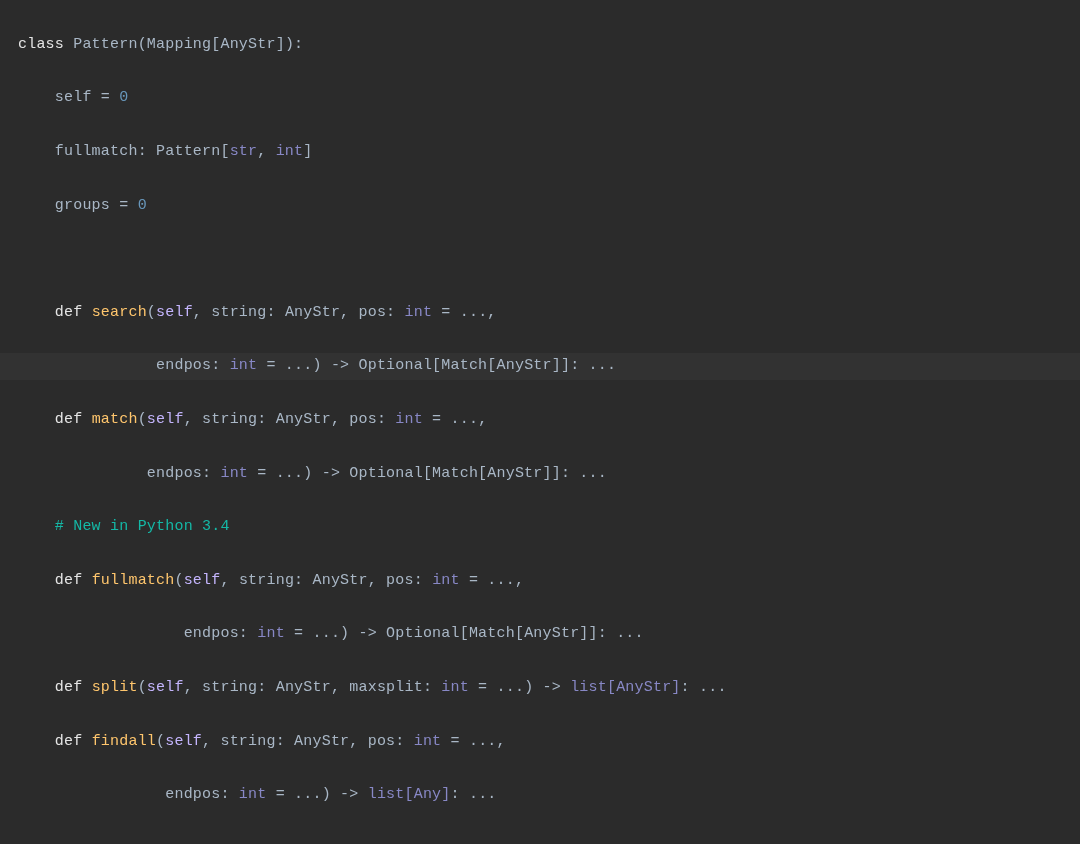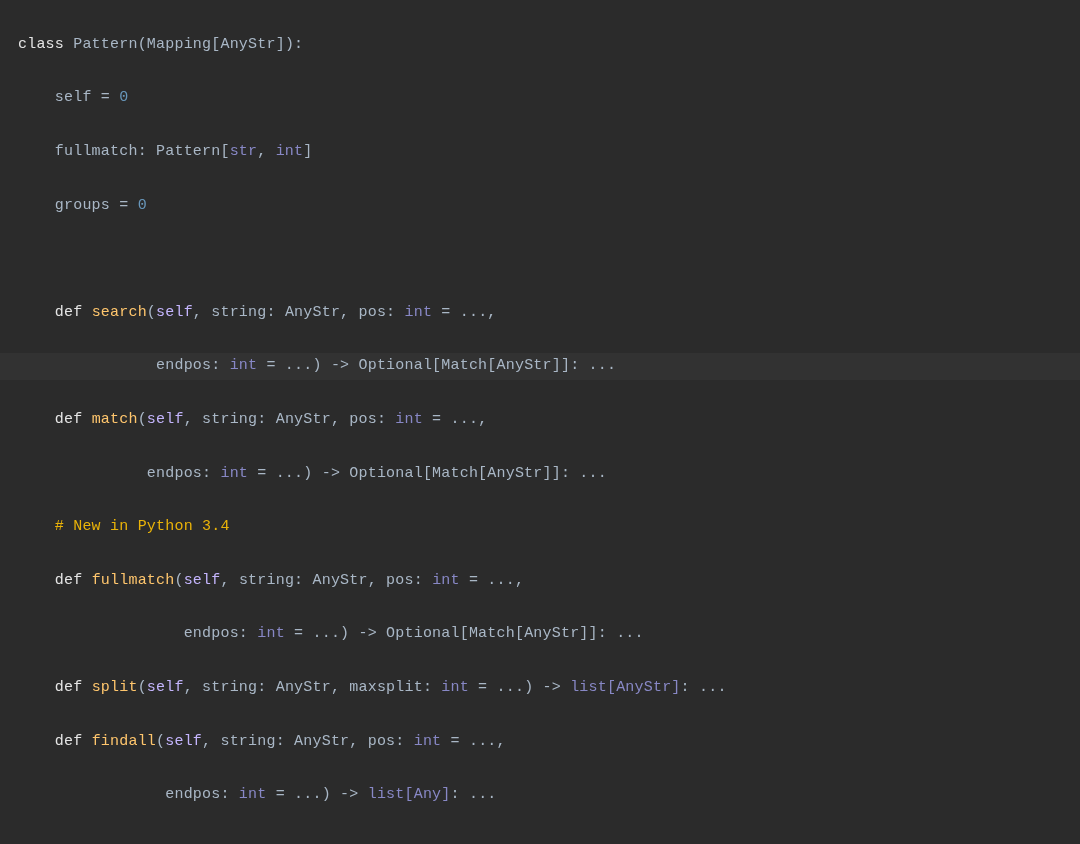--- a/index.html
+++ b/index.html
@@ -18,21 +18,21 @@
     letter-spacing: 0.2px;
   }
   .line { display: block; }
   .hl { background: #323232; display: block; margin-left: -18px; padding-left: 18px; width: calc(100% + 18px); }
   .kw { color: #e5e5e5; }         
   .name { color: #ffc66d; }        
   .self { color: #c4b5fd; }        
   .type { color: #8888c6; }       
   .num { color: #6897bb; }         
   .punc { color: #a9b7c6; }        
-  .comment { color: #eab308; margin-top: 12px; }         
+  .comment { color: #14b8a6; margin-top: 12px; }         
   .default { color: #a9b7c6; }
 </style>
 </head>
 <body>
 
 <div class="editor">
 <span class="line"><span class="kw">class</span><span class="default"> </span><span class="default">Pattern</span><span class="punc">(</span><span class="default">Mapping[AnyStr]</span><span class="punc">)</span><span class="punc">:</span></span>
 <span class="line"><span class="default">    </span><span class="default">self</span><span class="default"> = </span><span class="num">0</span></span>
 <span class="line"><span class="default">    </span><span class="default">fullmatch</span><span class="default">: Pattern[</span><span class="type">str</span><span class="punc">, </span><span class="type">int</span><span class="punc">]</span></span>
 <span class="line"><span class="default">    </span><span class="default">groups</span><span class="default"> = </span><span class="num">0</span></span>

